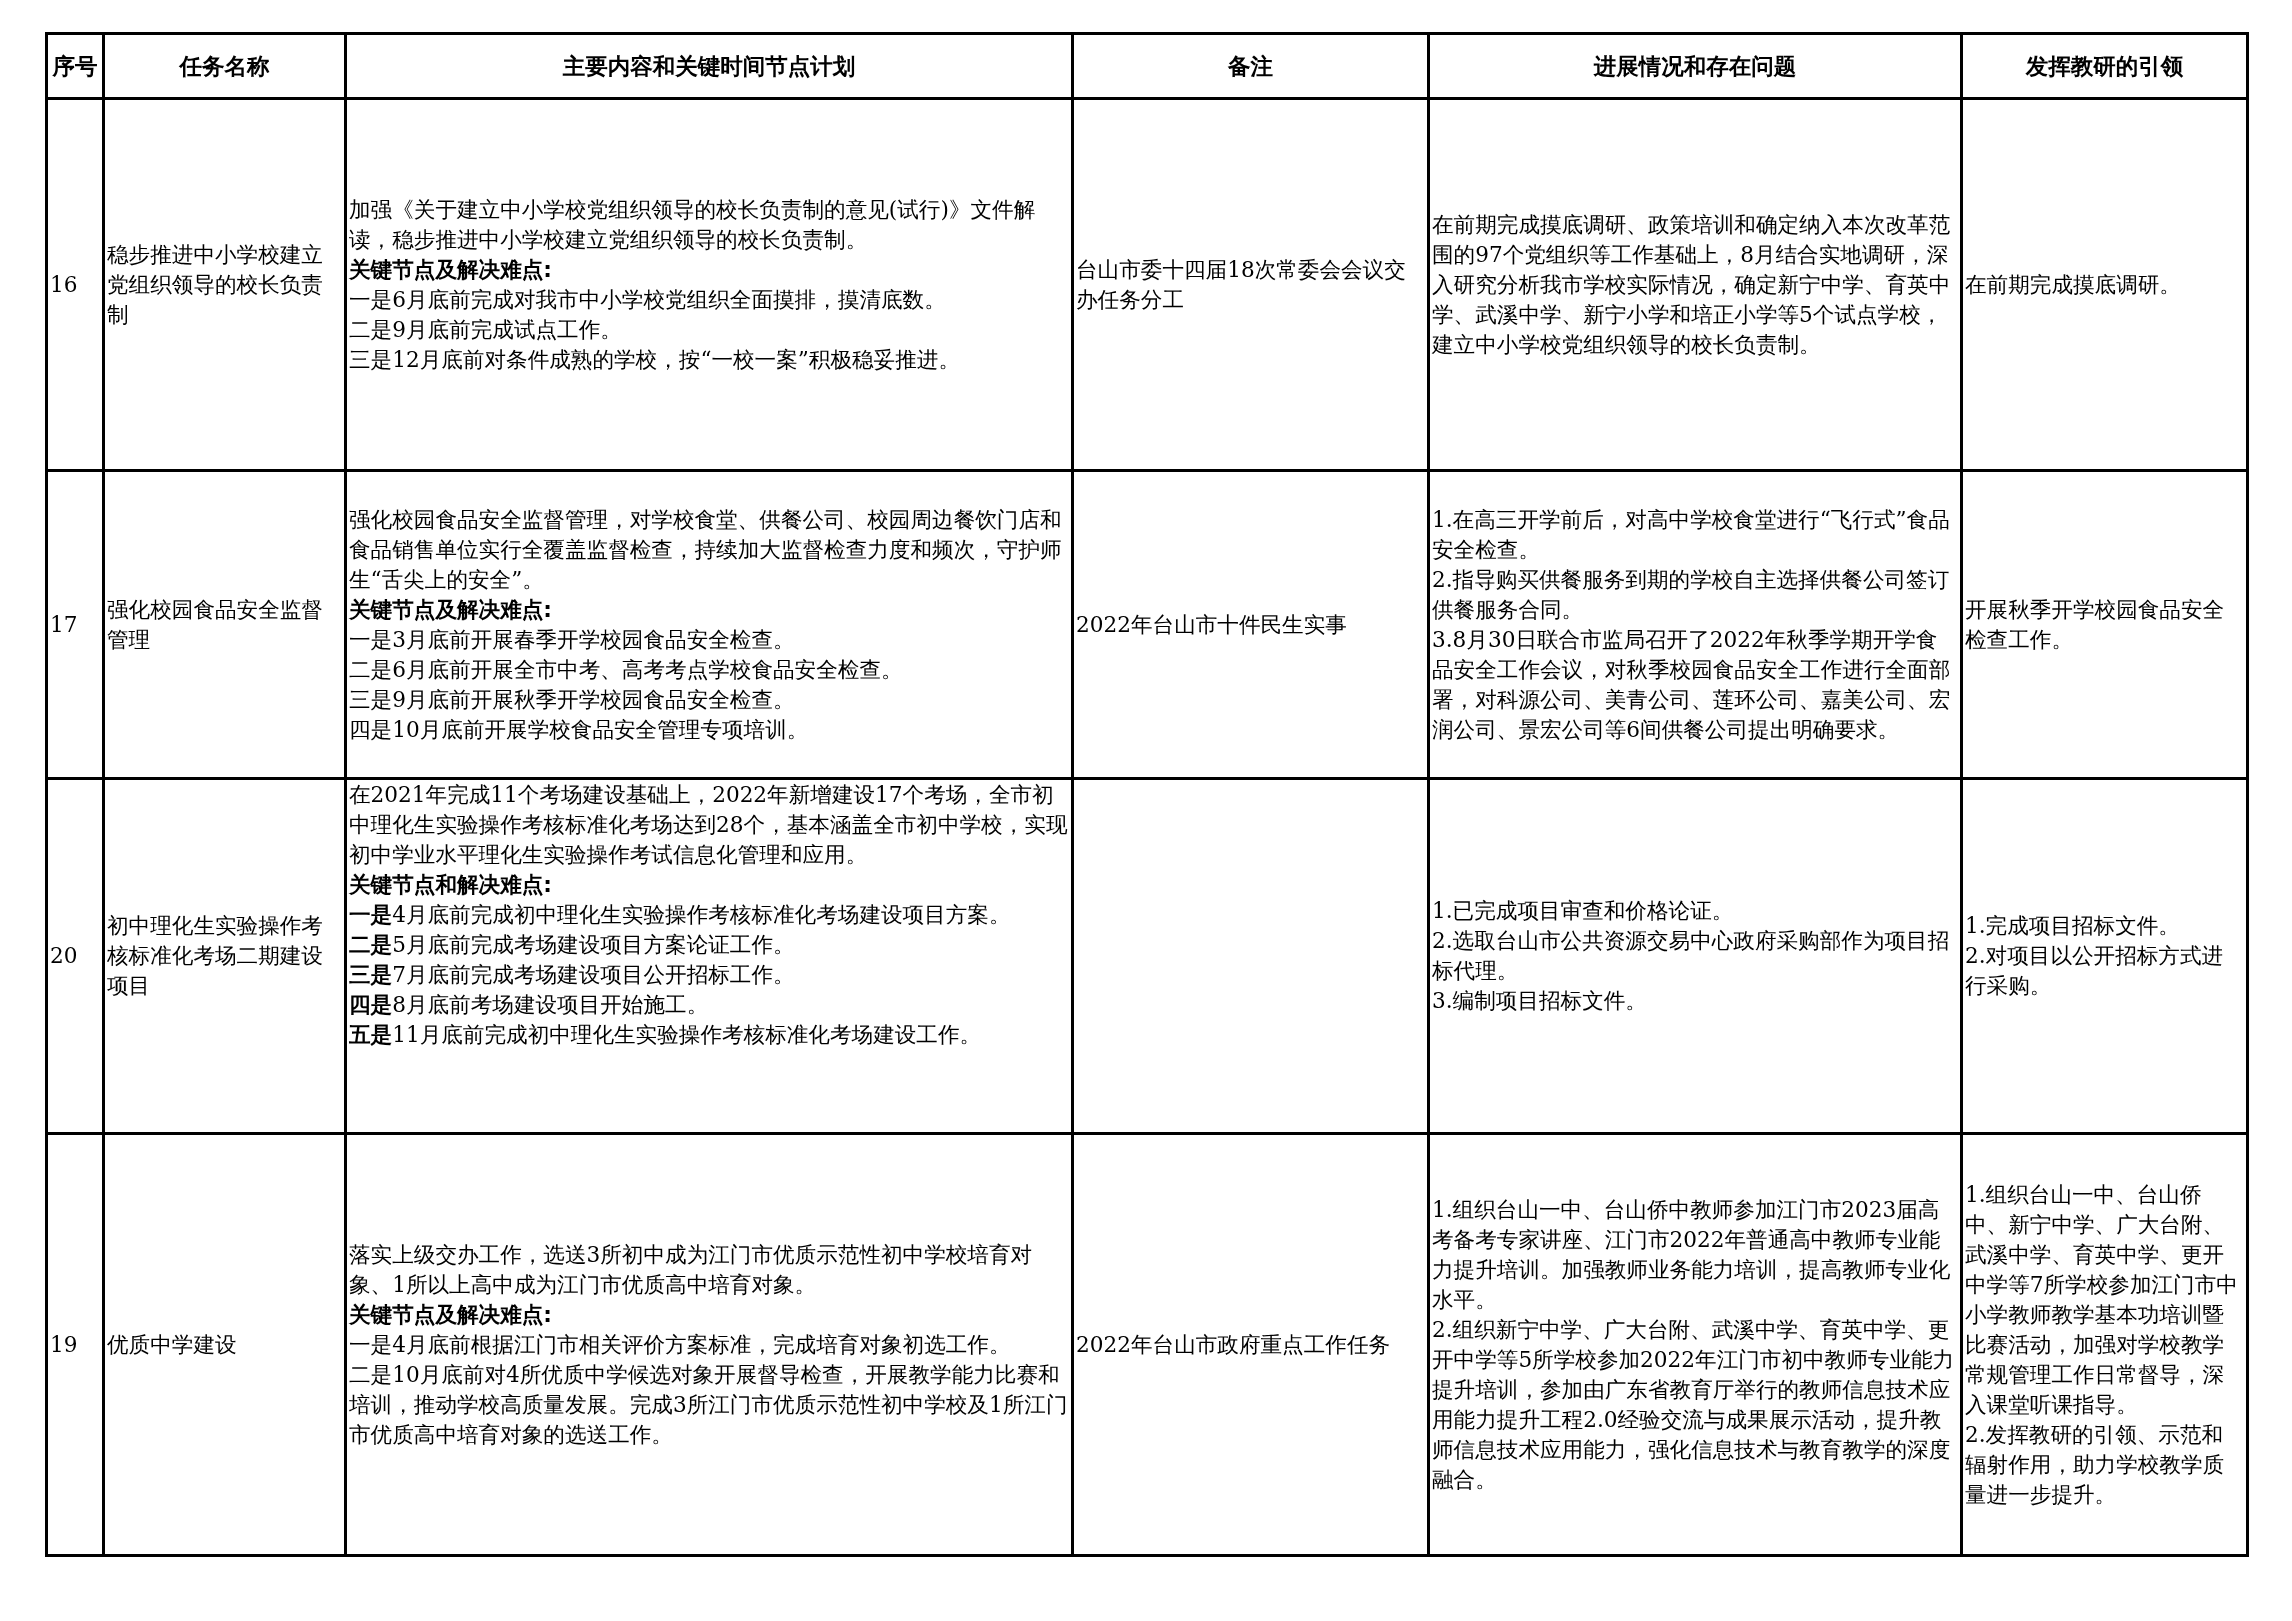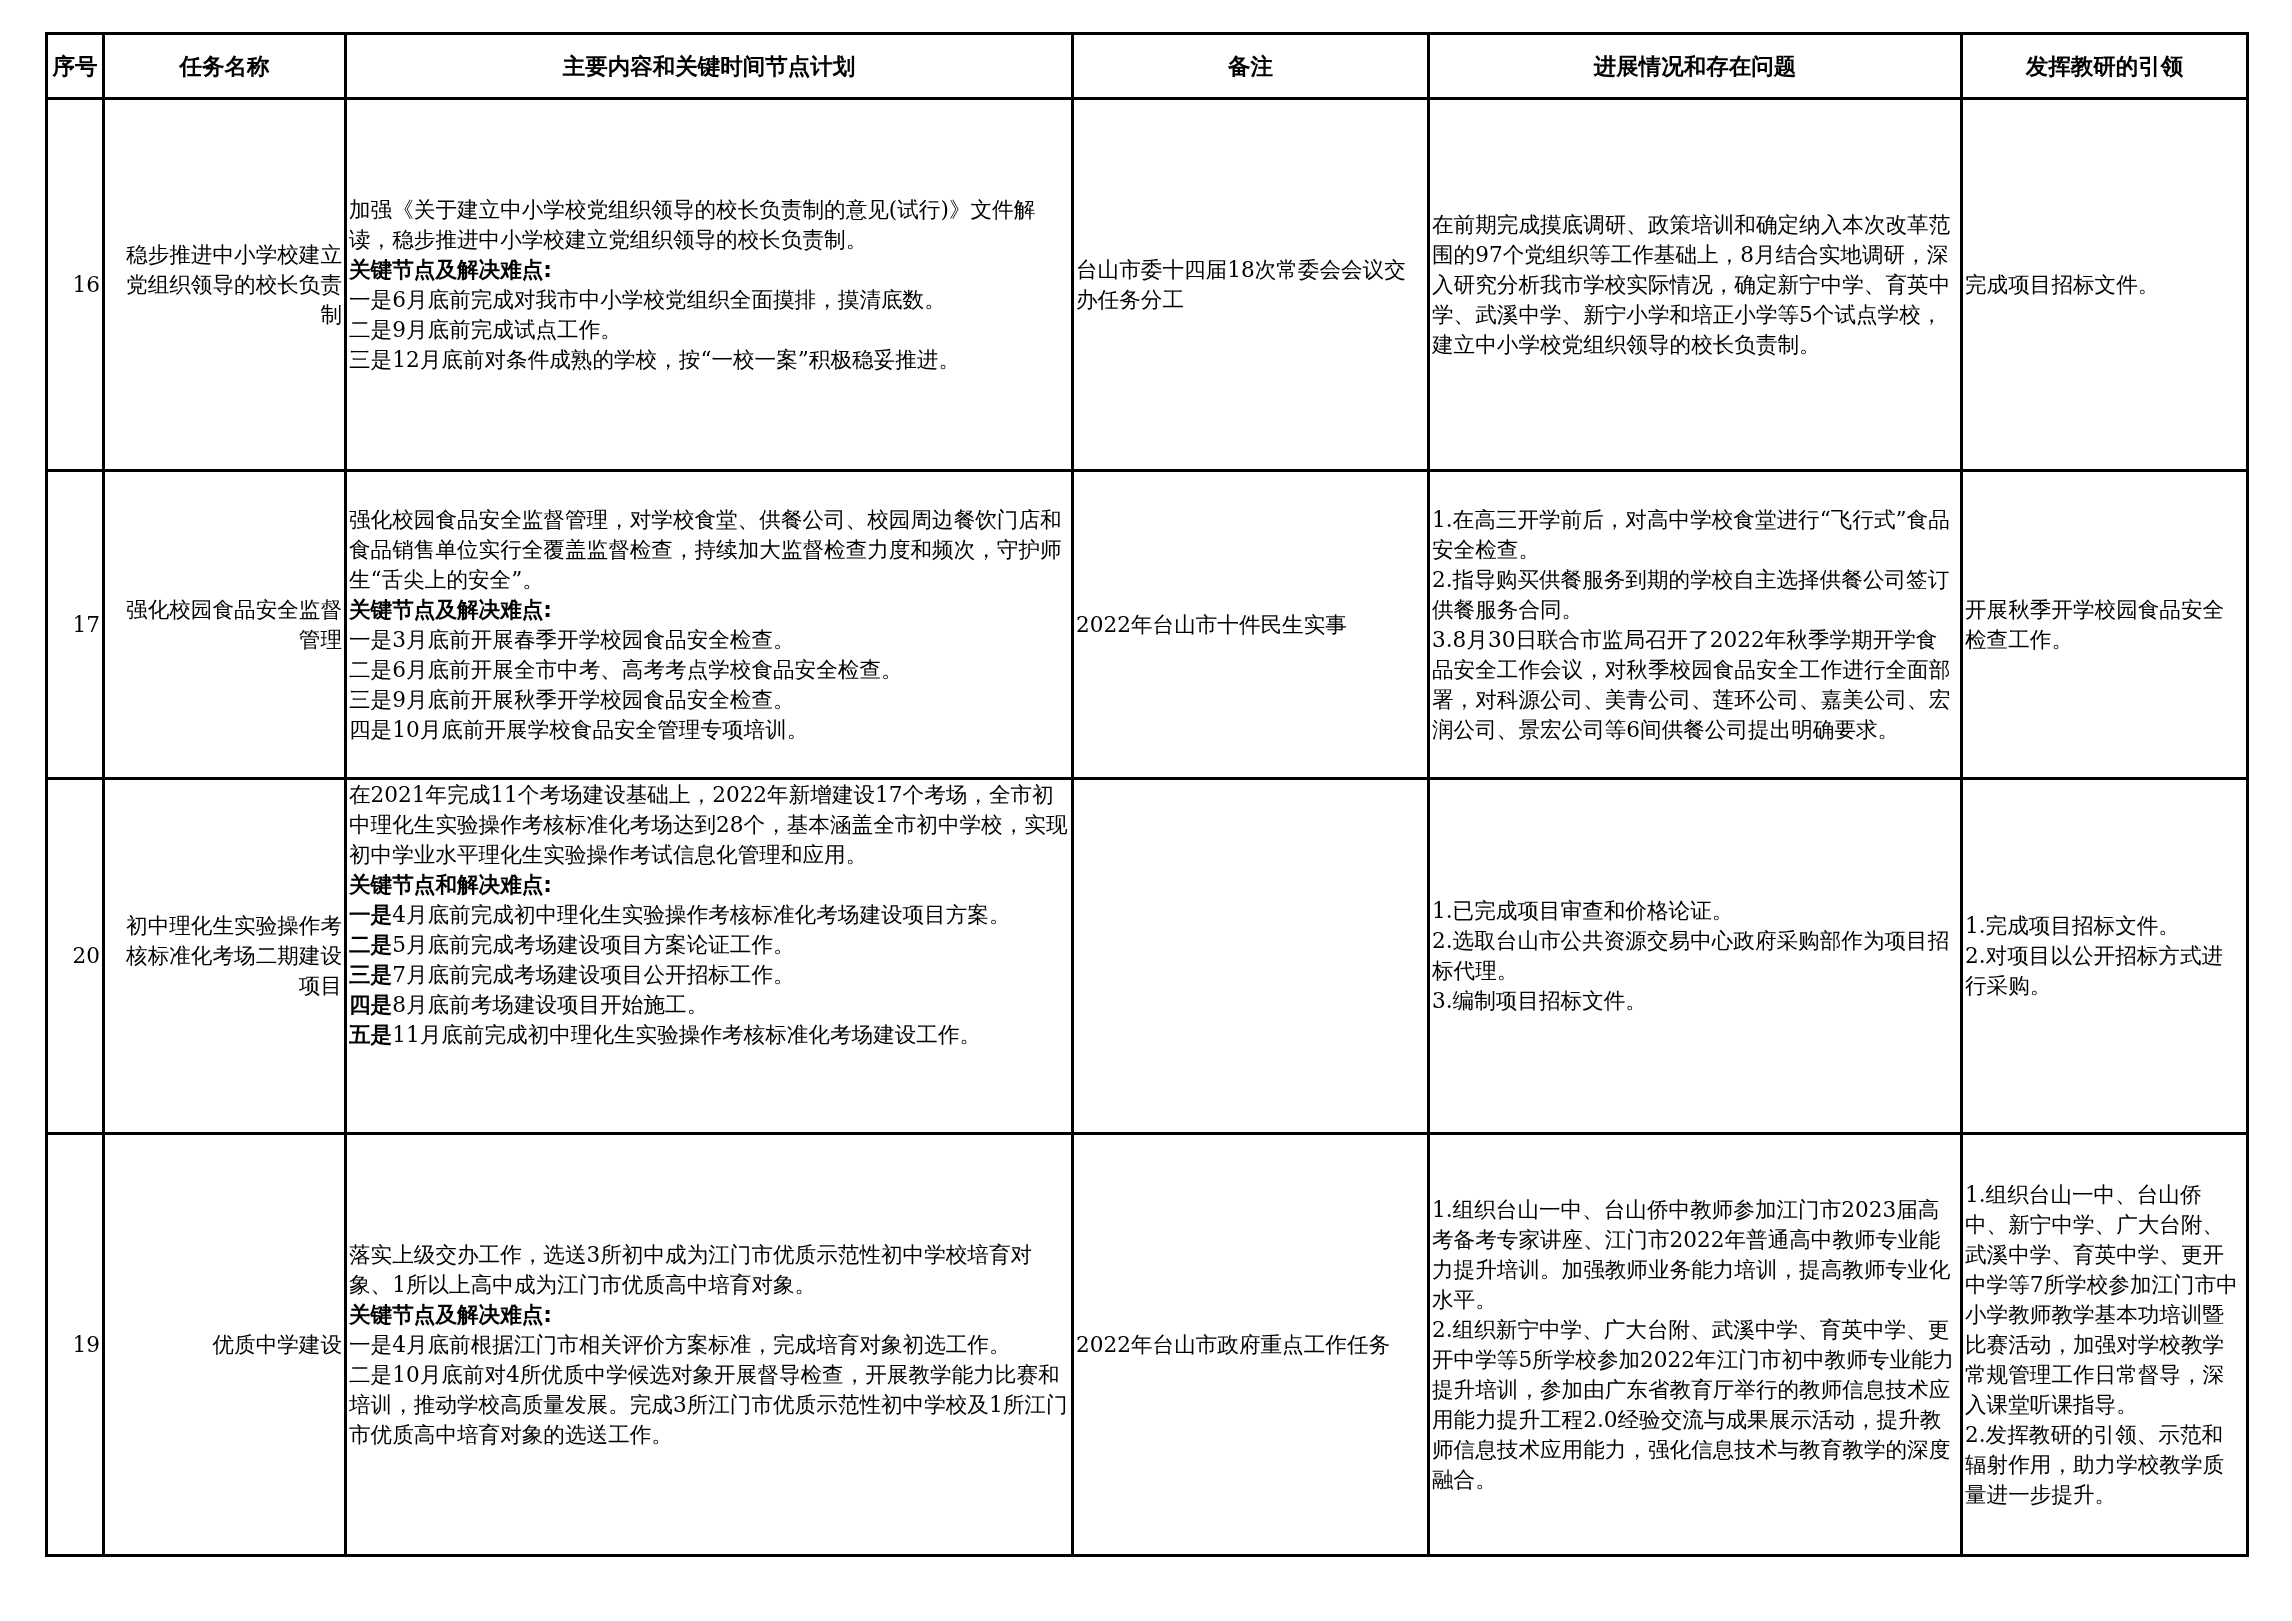--- a/index.html
+++ b/index.html
@@ -11,21 +11,21 @@
   }
   table.task-table td, table.task-table th {
     border: 3.9px solid #000; padding: 0 2px; vertical-align: middle;
     font-size: 21.6px; line-height: 30px; word-break: break-all;
   }
   table.task-table th {
     font-family: "DejaVu Sans", "Liberation Sans", sans-serif;
     font-weight: bold; text-align: center; height: 62px; font-size: 22.5px;
   }
   th.col-seq { font-weight: normal; font-family: "DejaVu Serif", serif; line-height: 27.4px; }
-  td.center { text-align: right; }
+  td.center { text-align: left; }
   td.left { text-align: left; }
   .bold { font-weight: bold; font-family: "DejaVu Sans", "Liberation Sans", sans-serif; }
   .line { display: block; }
   tr.r16 td { height: 369px; }
   tr.r17 td { height: 305px; }
   tr.r18 td { height: 352px; }
   tr.r19 td { height: 419px; }
   tr.r18 td.main-cell { vertical-align: top; }
 </style>
 </head>
@@ -60,21 +60,21 @@
         <span class="line bold">关键节点及解决难点:</span>
         <span class="line">一是6月底前完成对我市中小学校党组织全面摸排，摸清底数。</span>
         <span class="line">二是9月底前完成试点工作。</span>
         <span class="line">三是12月底前对条件成熟的学校，按“一校一案”积极稳妥推进。</span>
       </td>
       <td class="left">台山市委十四届18次常委会会议交办任务分工</td>
       <td class="left">
         <span class="line">在前期完成摸底调研、政策培训和确定纳入本次改革范围的97个党组织等工作基础上，8月结合实地调研，深入研究分析我市学校实际情况，确定新宁中学、育英中学、武溪中学、新宁小学和培正小学等5个试点学校，建立中小学校党组织领导的校长负责制。</span>
       </td>
       <td class="left">
-        <span class="line">完成项目招标文件。</span>
+        <span class="line">在前期完成摸底调研。</span>
       </td>
     </tr>
 
     <tr class="r17">
       <td class="center">17</td>
       <td class="center">强化校园食品安全监督管理</td>
       <td class="left main-cell">
         <span class="line">强化校园食品安全监督管理，对学校食堂、供餐公司、校园周边餐饮门店和食品销售单位实行全覆盖监督检查，持续加大监督检查力度和频次，守护师生“舌尖上的安全”。</span>
         <span class="line bold">关键节点及解决难点:</span>
         <span class="line">一是3月底前开展春季开学校园食品安全检查。</span>

